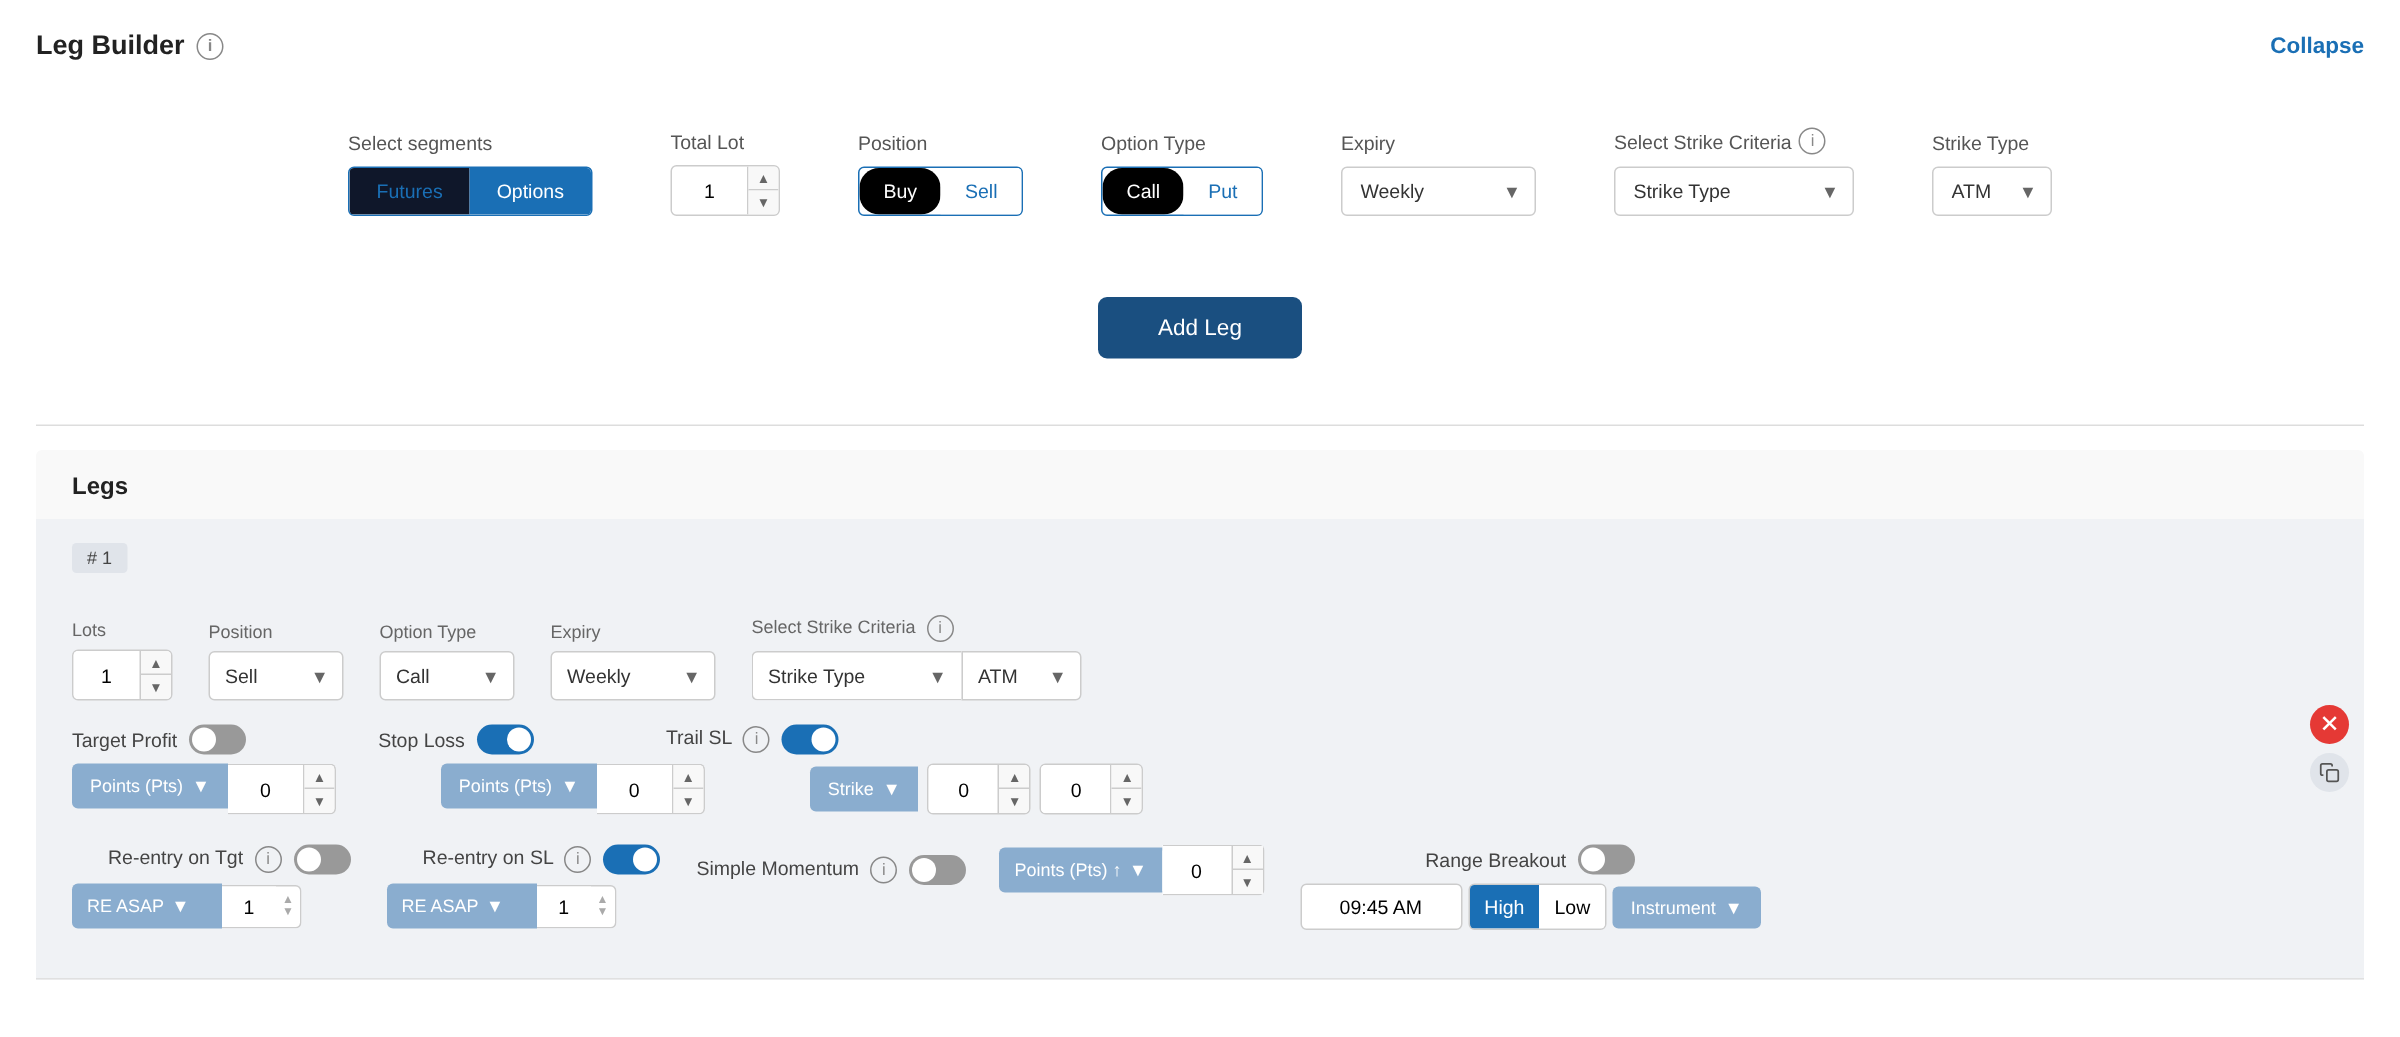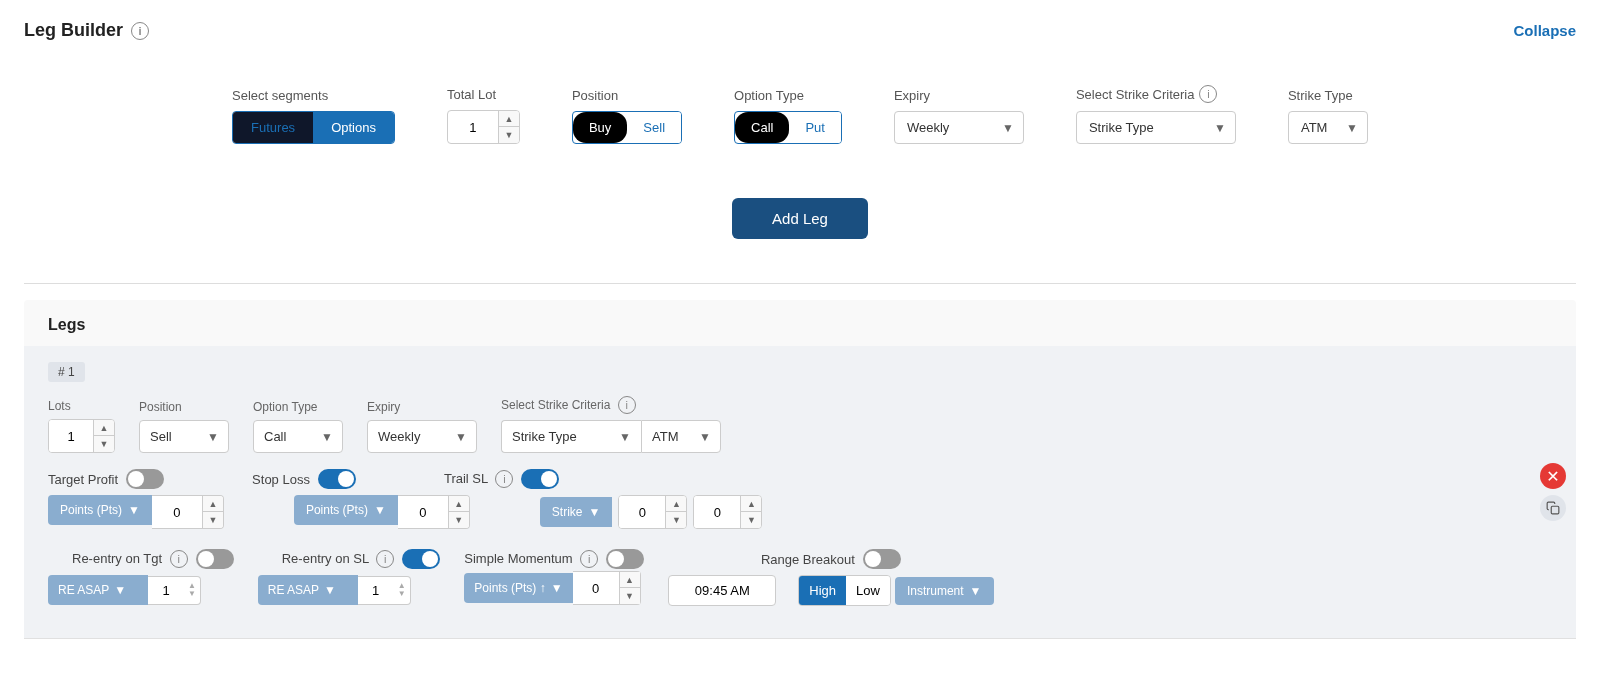--- a/index.html
+++ b/index.html
@@ -221,20 +221,21 @@
       margin-bottom: 16px;
     }
     .leg-field {
       display: flex;
       flex-direction: column;
       gap: 6px;
     }
     .leg-field-label {
       font-size: 12px;
       color: #666;
+      margin-top: 14px;
     }
     .leg-select-wrap {
       position: relative;
       display: inline-flex;
       align-items: center;
     }
     .leg-styled-select {
       appearance: none;
       padding: 8px 28px 8px 10px;
       border: 1.5px solid #ccc;
@@ -474,21 +475,20 @@
       width: 108px;
       text-align: center;
       background: #fff;
       outline: none;
     }
     .high-low-wrap {
       display: flex;
       border: 1.5px solid #ccc;
       border-radius: 4px;
       overflow: hidden;
-      margin-left: 18px;
     }
     .hl-btn {
       padding: 7px 10px;
       border: none;
       font-size: 13px;
       cursor: pointer;
       background: #fff;
     }
     .hl-btn.active {
       background: #1a6fb5;
@@ -502,22 +502,22 @@
       padding: 7px 12px;
       border-radius: 4px;
       font-size: 12px;
       color: #fff;
       cursor: pointer;
       gap: 6px;
     }
     
     .momentum-group {
       display: flex;
-      flex-direction: column;
-      gap: 2px;
+      flex-direction: row;
+      gap: 22px;
     }
     .momentum-top {
       display: flex;
       align-items: center;
       gap: 8px;
     }
     .momentum-controls {
       display: flex;
       align-items: center;
       gap: 0;

